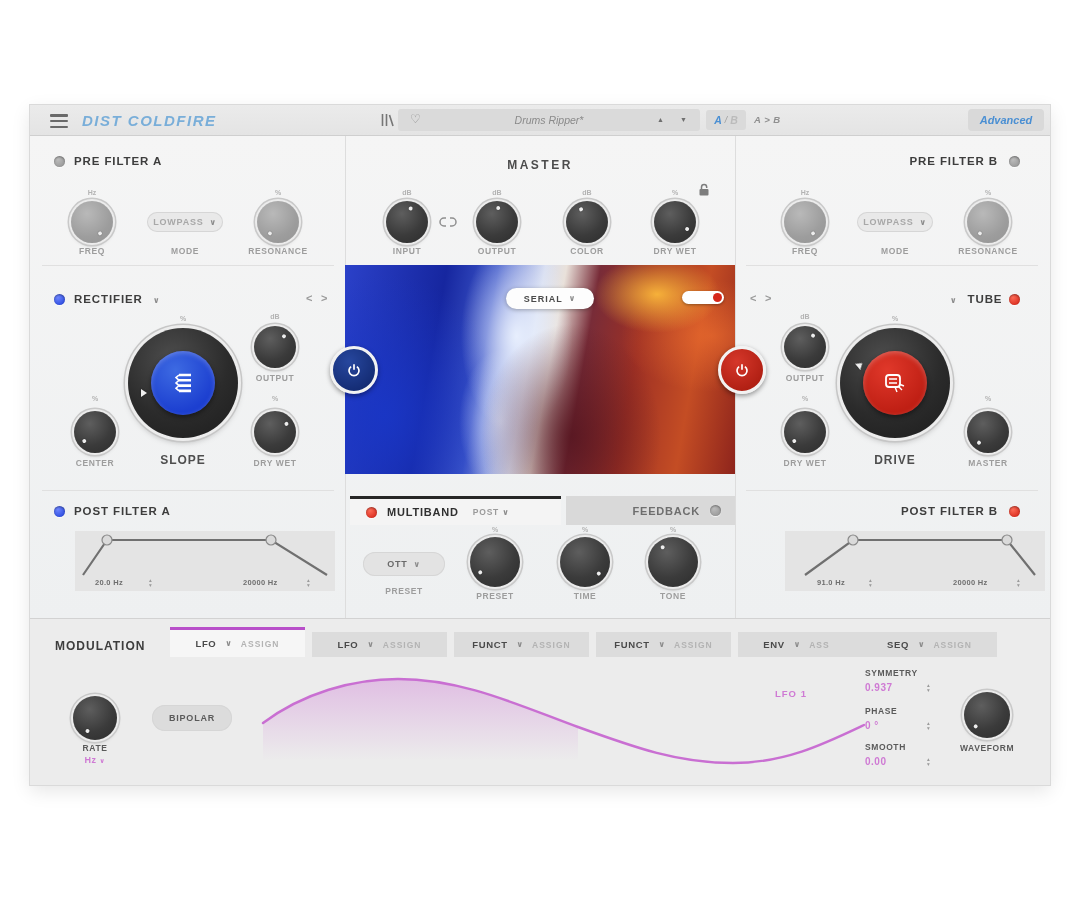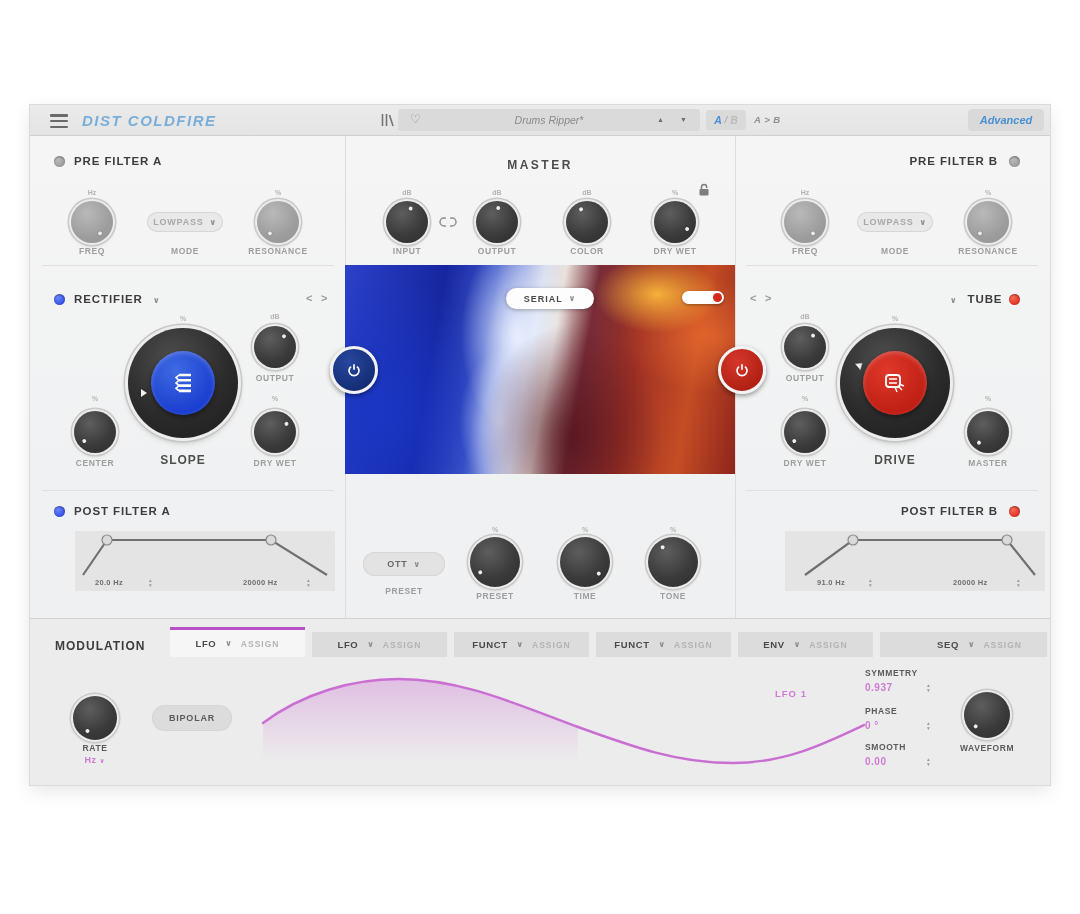--- a/index.html
+++ b/index.html
@@ -289,20 +289,32 @@
         <span>▴</span>
         <span>▾</span>
       </span>
     <span class="fglab" style="left:168px;top:47px;">20000 Hz</span>
     <span class="stepper" style="left:232px;top:47px;">
         <span>▴</span>
         <span>▾</span>
       </span>
   </div>
 
+  <div class="mbtab">
+    <div class="led red" style="position:static;margin-left:16px;"></div>
+    <span style="margin-left:10px;font-size:11px;font-weight:bold;letter-spacing:.8px;color:#2f2f2f;">MULTIBAND</span>
+    <span style="margin-left:14px;font-size:8.5px;font-weight:bold;letter-spacing:.8px;color:#9a9a9a;">
+      <span>POST</span>
+      <span class="chev">∨</span>
+    </span>
+  </div>
+  <div class="fbtab">
+    <span style="font-size:11px;font-weight:bold;letter-spacing:.8px;color:#6e6e6e;">FEEDBACK</span>
+    <div class="led gray" style="position:static;margin:0 14px 0 10px;"></div>
+  </div>
   <div class="pill" style="left:333px;top:447px;width:82px;height:24px;">
     <span>OTT</span>
     <span class="chev">∨</span>
   </div>
   <div class="lb" style="left:374px;top:481px;">PRESET</div>
   <span class="unit" style="left:465px;top:421px;">%</span>
   <span class="unit" style="left:555px;top:421px;">%</span>
   <span class="unit" style="left:643px;top:421px;">%</span>
   <div class="knob md" style="left:440px;top:432px;">
       <i class="ptr" style="--a:235deg"></i>
@@ -358,21 +370,21 @@
   <div class="modtab" style="left:566px;">
     <span class="mt-type">FUNCT</span>
       <span class="chev">∨</span>
     <span class="mt-assign">ASSIGN</span>
   </div>
   <div class="modtab" style="left:708px;">
     <span class="mt-type">ENV</span>
       <span class="chev">∨</span>
     <span class="mt-assign">ASSIGN</span>
   </div>
-  <div class="modtab" style="left:850px;padding-left:32px;">
+  <div class="modtab" style="left:800px;padding-left:32px;">
     <span class="mt-type">SEQ</span>
       <span class="chev">∨</span>
     <span class="mt-assign">ASSIGN</span>
   </div>
 
   <div class="knob w44" style="left:43px;top:591px;">
       <i class="ptr" style="--a:210deg"></i>
     </div>
   <div class="modlbl" style="left:65px;top:638px;transform:translateX(-50%);">RATE</div>
   <div class="pinkv" style="left:65px;top:650px;transform:translateX(-50%);font-size:9px;">

